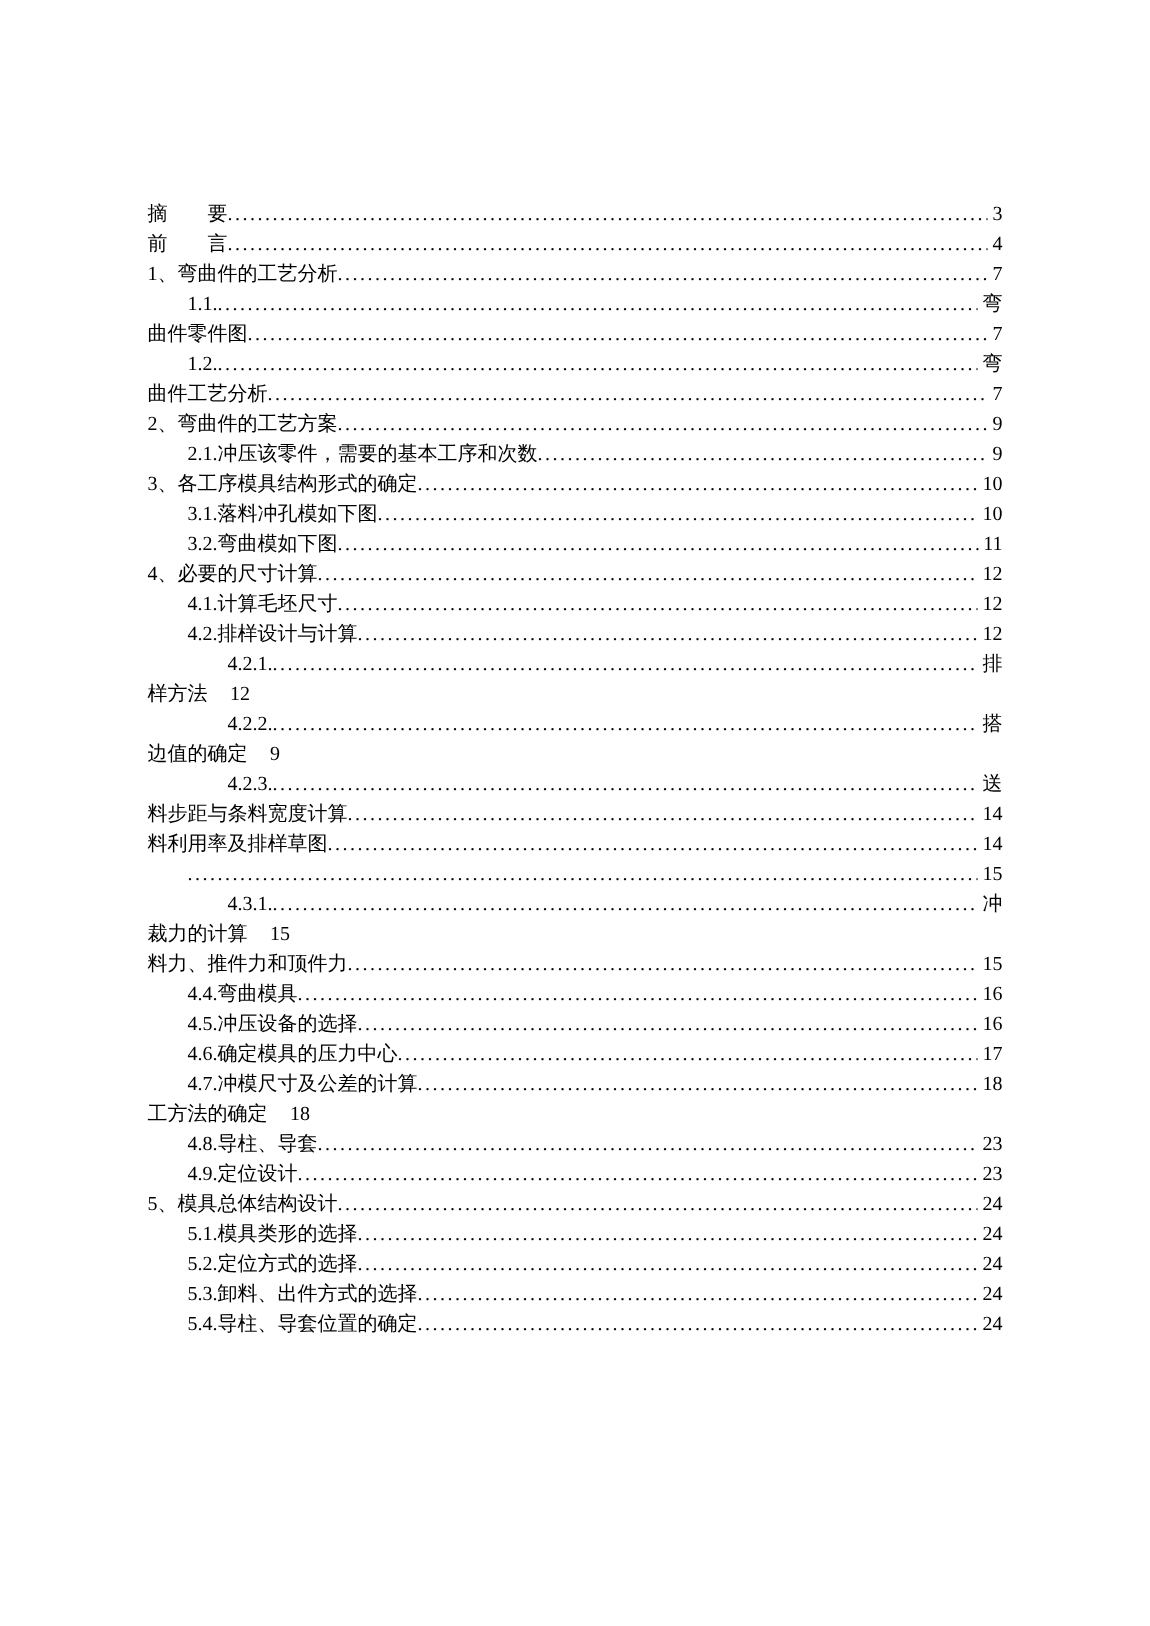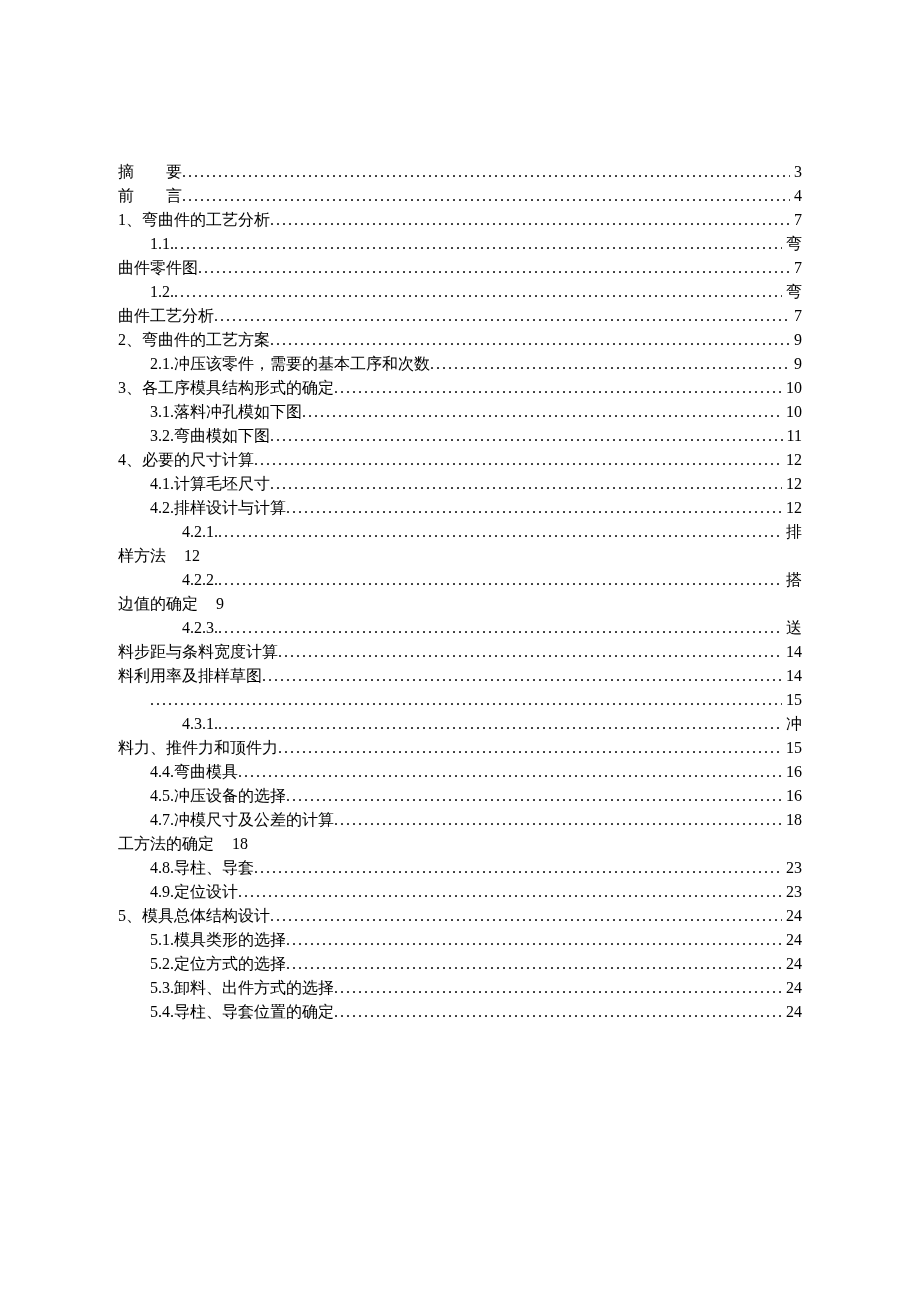--- a/index.html
+++ b/index.html
@@ -167,34 +167,40 @@
       </div>
       <div class="toc-row indent-1">
         <span class="toc-dots"></span>
         <span class="toc-page">15</span>
       </div>
       <div class="toc-row indent-2">
         <span class="toc-label">4.3.1.</span>
         <span class="toc-dots"></span>
         <span class="toc-page">冲</span>
       </div>
+      <div class="cont-row indent-0"><span class="cont-label">裁力的计算</span><span class="cont-page">15</span></div>
       <div class="toc-row indent-0">
         <span class="toc-label">料力、推件力和顶件力</span>
         <span class="toc-dots"></span>
         <span class="toc-page">15</span>
       </div>
       <div class="toc-row indent-1">
         <span class="toc-label">4.4.弯曲模具</span>
         <span class="toc-dots"></span>
         <span class="toc-page">16</span>
       </div>
       <div class="toc-row indent-1">
         <span class="toc-label">4.5.冲压设备的选择</span>
         <span class="toc-dots"></span>
         <span class="toc-page">16</span>
+      </div>
+      <div class="toc-row indent-1">
+        <span class="toc-label">4.6.确定模具的压力中心</span>
+        <span class="toc-dots"></span>
+        <span class="toc-page">17</span>
       </div>
       <div class="toc-row indent-1">
         <span class="toc-label">4.7.冲模尺寸及公差的计算</span>
         <span class="toc-dots"></span>
         <span class="toc-page">18</span>
       </div>
       <div class="cont-row indent-0"><span class="cont-label">工方法的确定</span><span class="cont-page">18</span></div>
       <div class="toc-row indent-1">
         <span class="toc-label">4.8.导柱、导套</span>
         <span class="toc-dots"></span>

